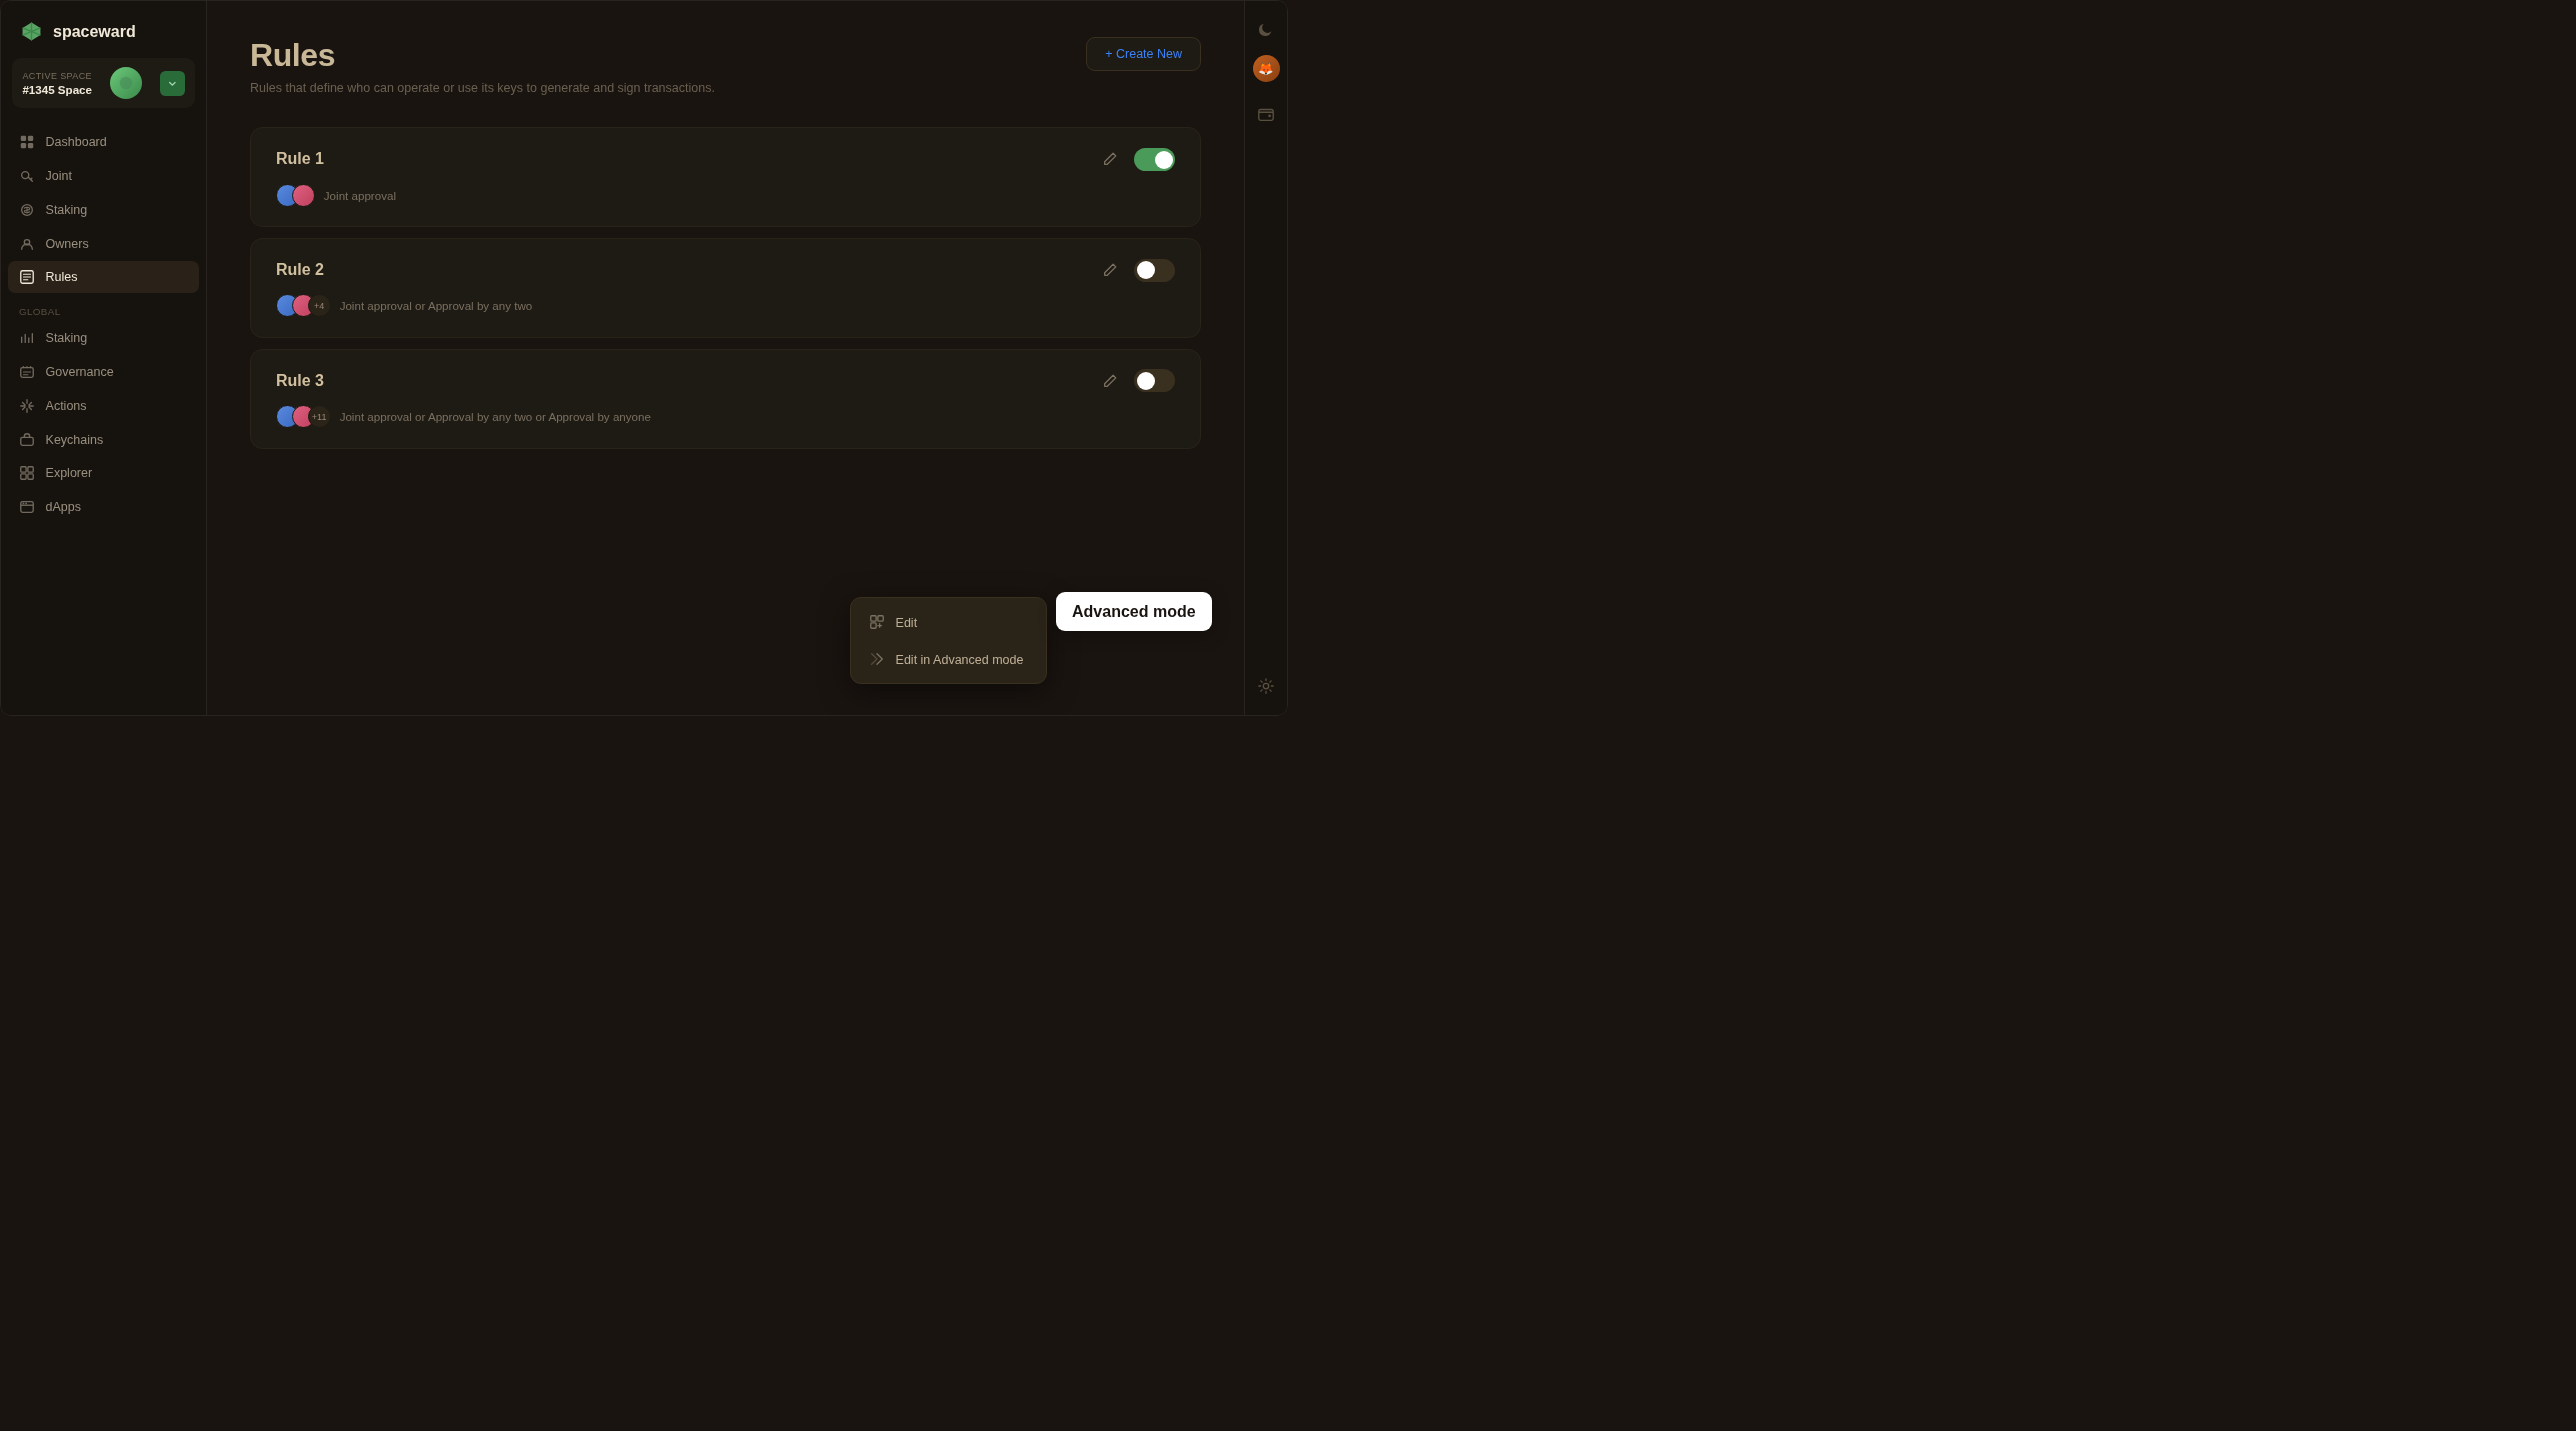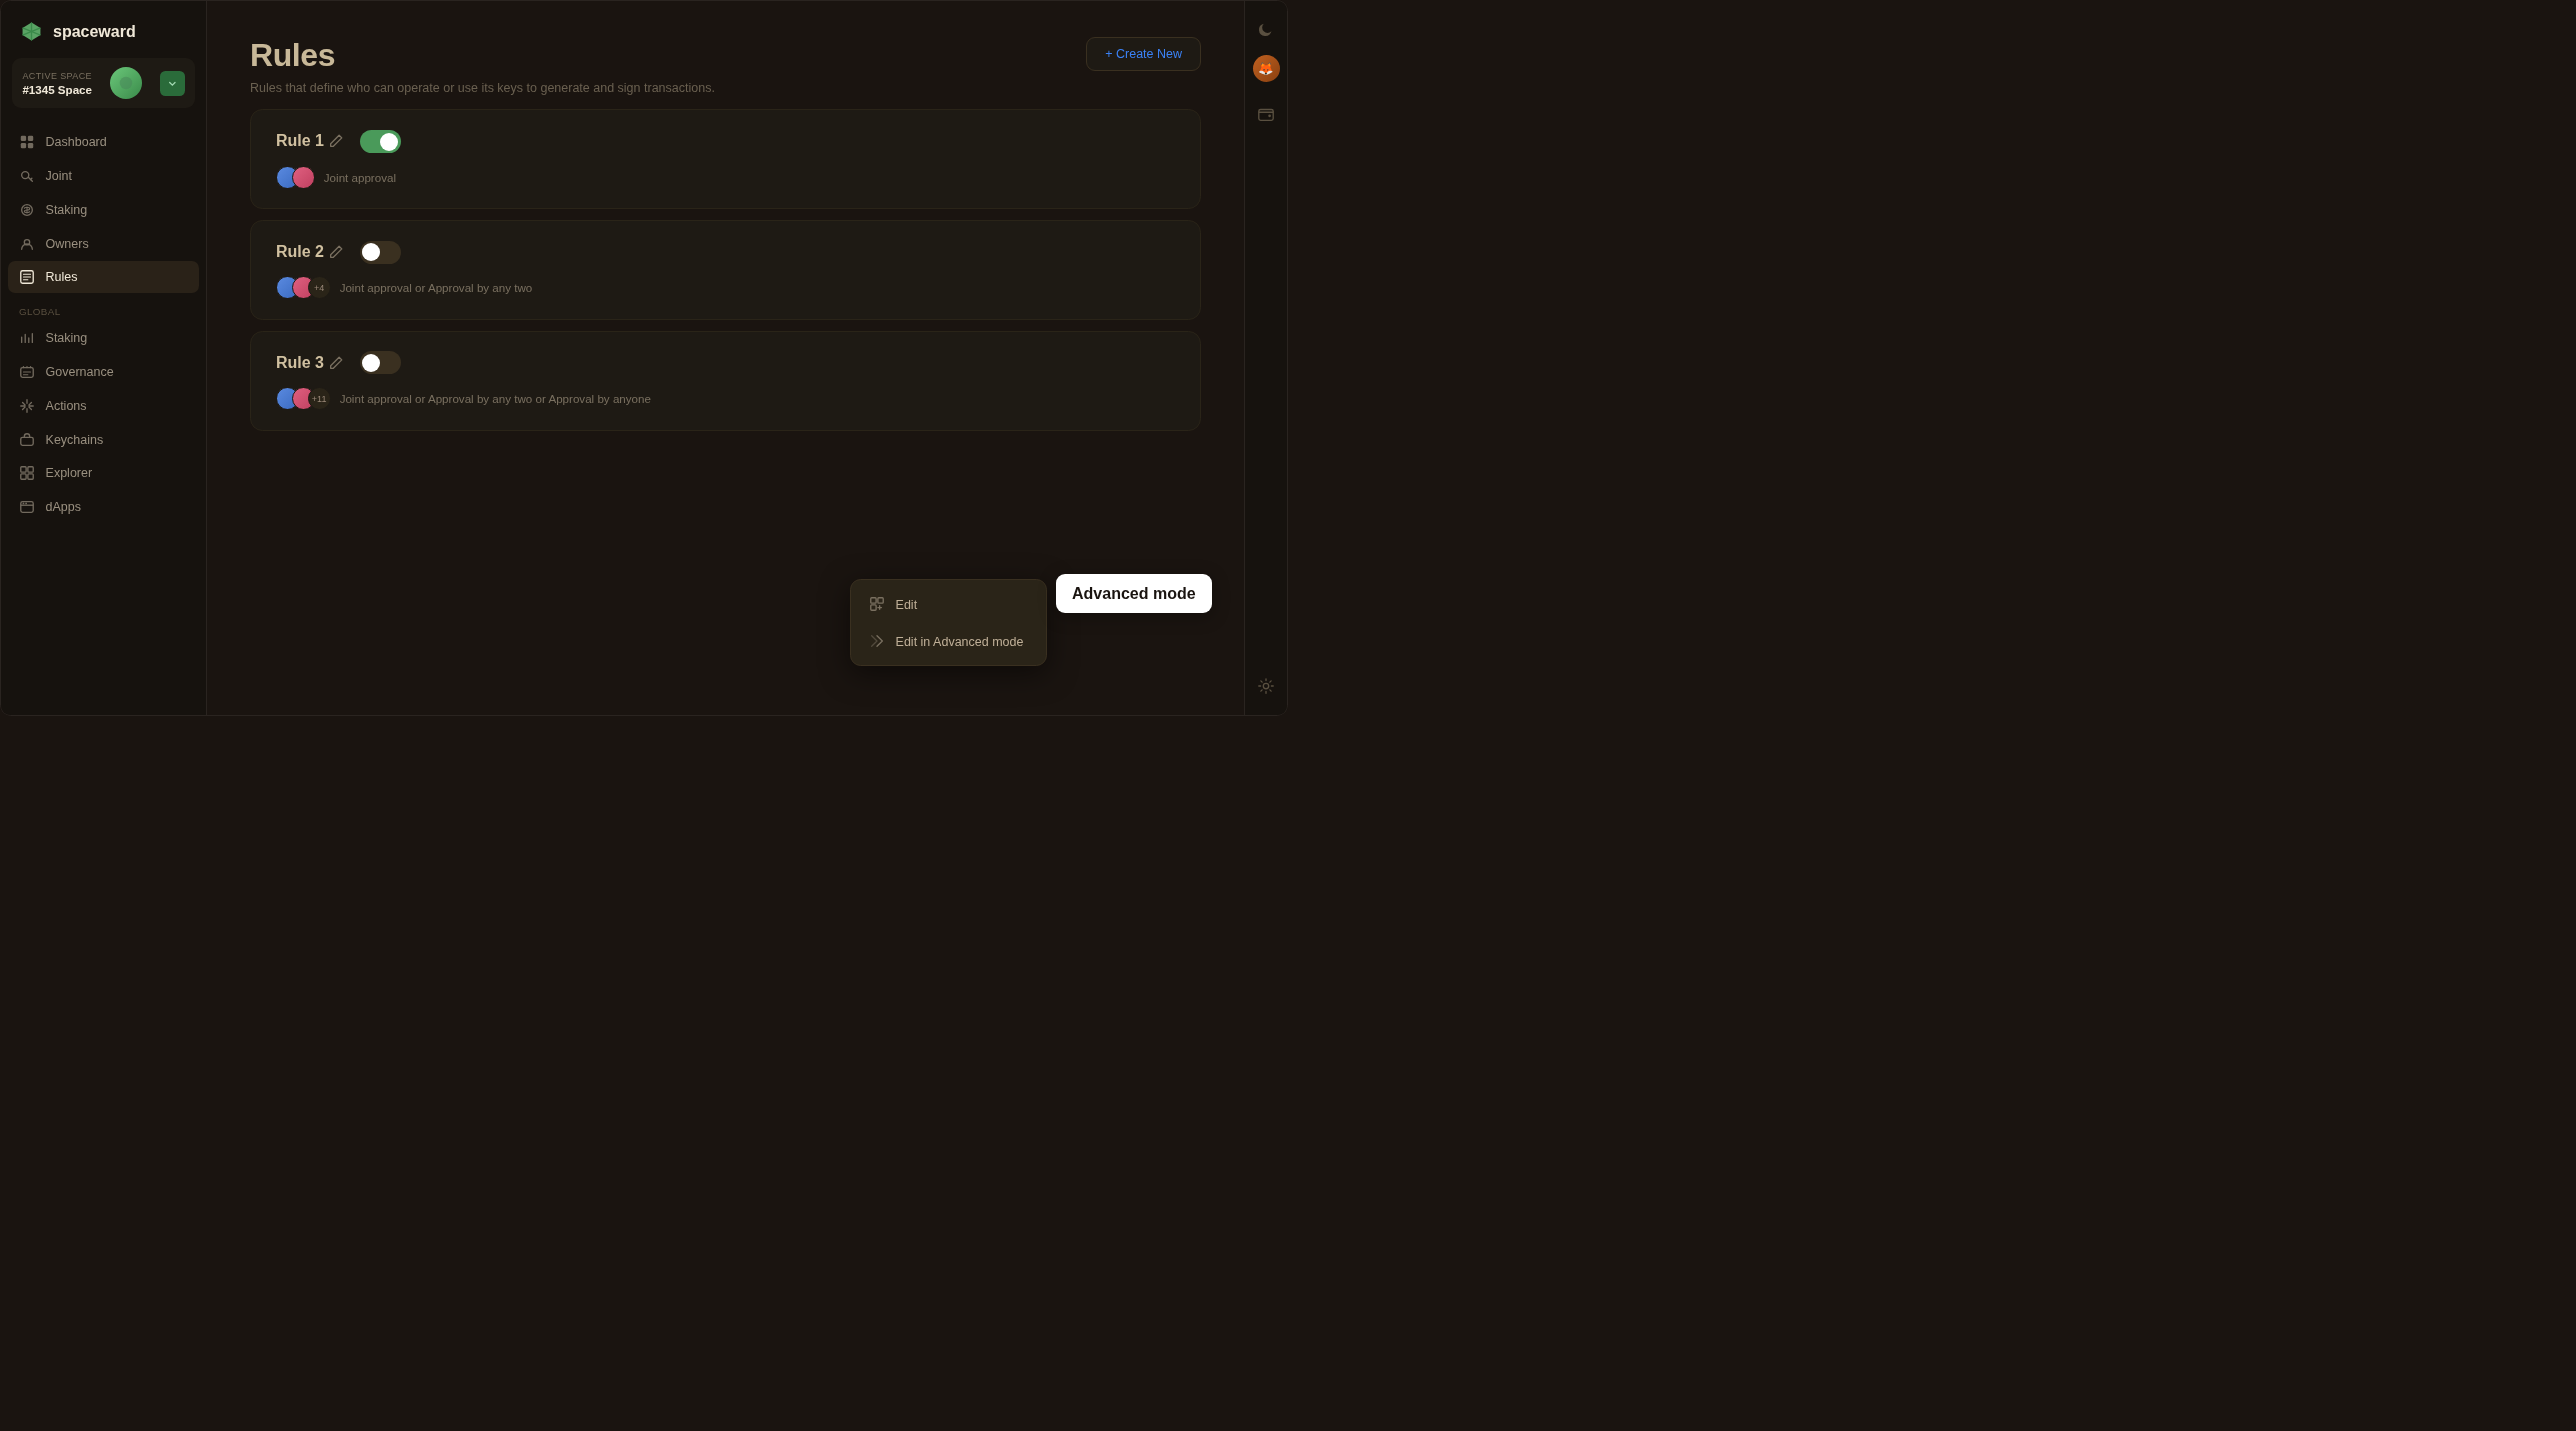--- a/index.html
+++ b/index.html
@@ -184,41 +184,42 @@
       color: #3b82f6;
       font-size: 12.5px;
       font-weight: 500;
       cursor: pointer;
       white-space: nowrap;
     }
 
     .page-subtitle {
       font-size: 12.5px;
       color: #6a6050;
-      margin-bottom: 14px;
+      margin-bottom: 32px;
     }
 
     
     .rules-list {
       display: flex;
       flex-direction: column;
       gap: 10.7px;
     }
 
     .rule-card {
       background: #1e1a14;
       border: 0.9px solid #2a2418;
       border-radius: 12.5px;
       padding: 19.7px 25px;
       position: relative;
     }
 
     .rule-card-header {
       display: flex;
       align-items: center;
+      justify-content: space-between;
       margin-bottom: 12.5px;
     }
 
     .rule-name {
       font-size: 16px;
       font-weight: 600;
       color: #d0c0a0;
     }
 
     .rule-controls {

